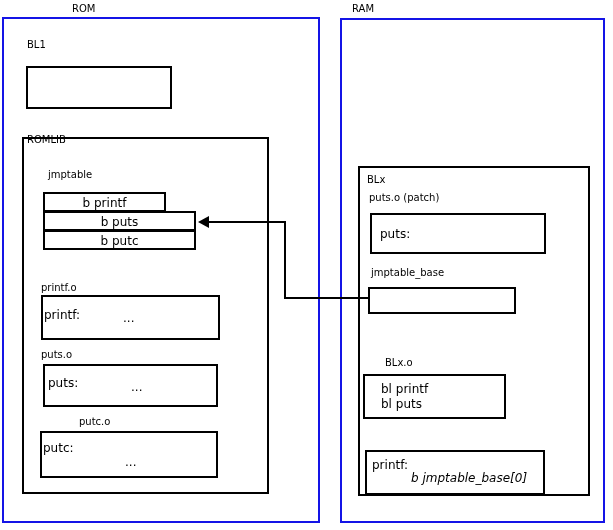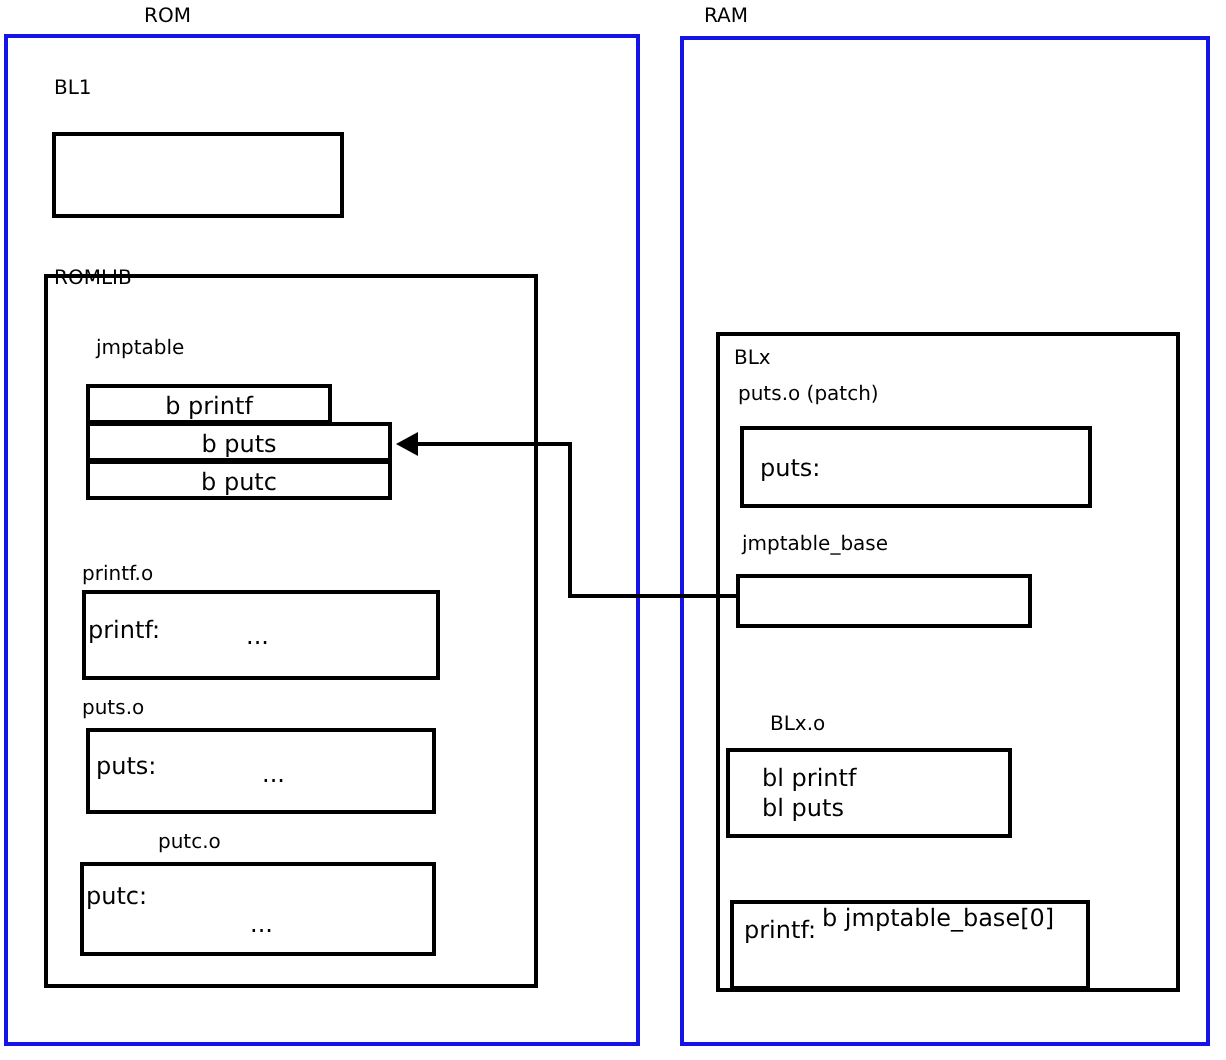--- a/index.html
+++ b/index.html
@@ -121,21 +121,21 @@
   <div class="lbl" style="left:371px; top:266px;">jmptable_base</div>
   <div class="box" style="left:368px; top:287px; width:148px; height:27px;"></div>
 
   <div class="lbl" style="left:351px; top:356px;margin-left:34px;">BLx.o</div>
   <div class="box" style="left:363px; top:374px; width:143px; height:45px;"></div>
   <div class="celltext" style="left:381px; top:382px;">bl printf</div>
   <div class="celltext" style="left:381px; top:397px;">bl puts</div>
 
   <div class="box" style="left:365px; top:450px; width:180px; height:45px;"></div>
   <div class="celltext" style="left:372px; top:458px;">printf:</div>
-  <div class="celltext" style="left:411px; top:452px;">b jmptable_base[0]</div>
+  <div class="celltext" style="left:411px; top:471px;font-style:italic;">b jmptable_base[0]</div>
 
   <div class="conn" style="left:284px; top:297px; width:86px; height:2px;"></div>
 
   <div class="conn" style="left:284px; top:221px; width:2px; height:78px;"></div>
 
   <div class="conn" style="left:208px; top:221px; width:78px; height:2px;"></div>
 
   <div class="arrowhead" style="left:198px; top:216px;"></div>
 
 </div>

